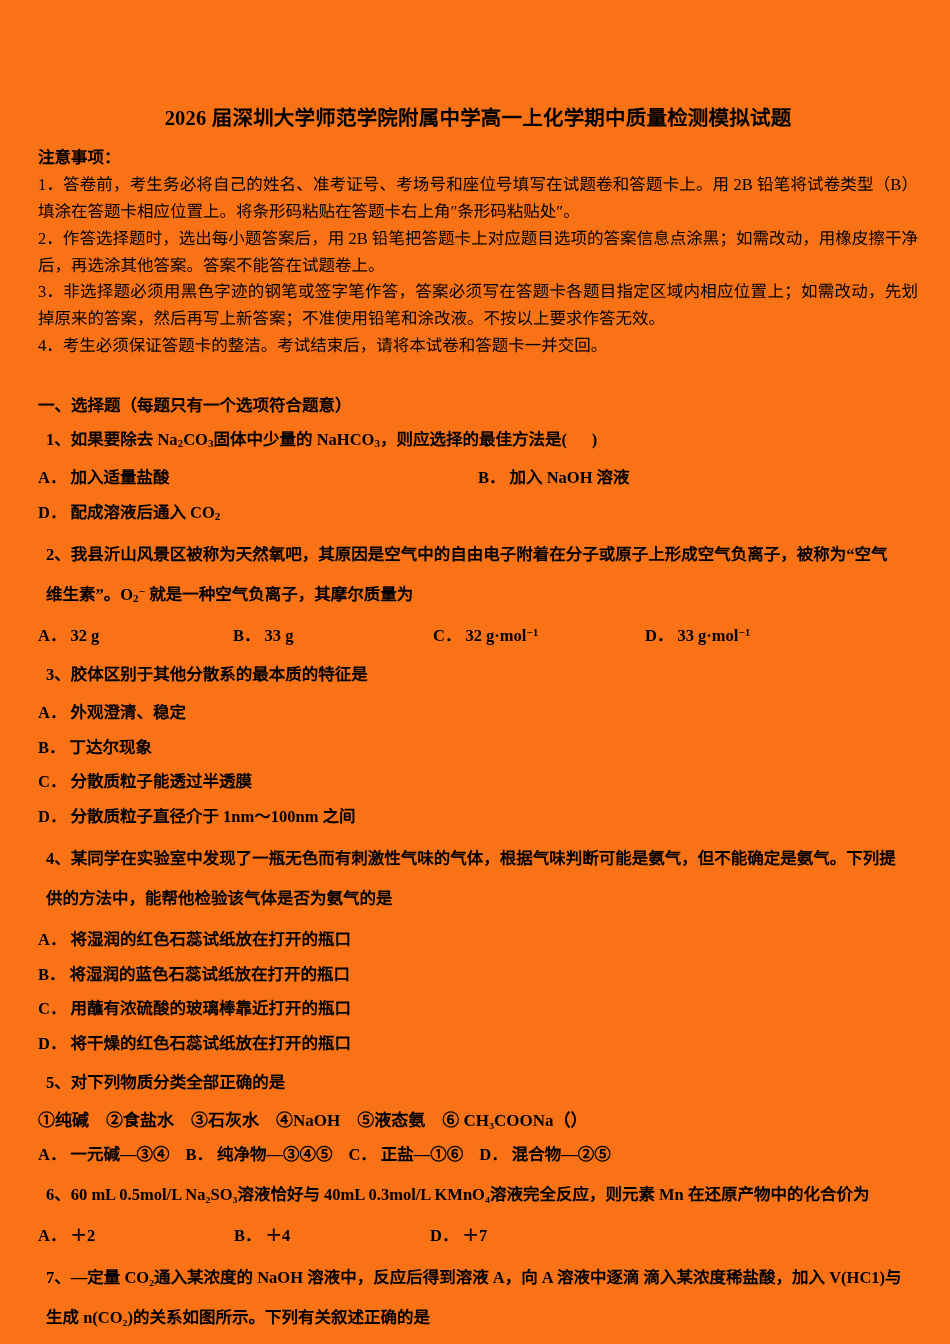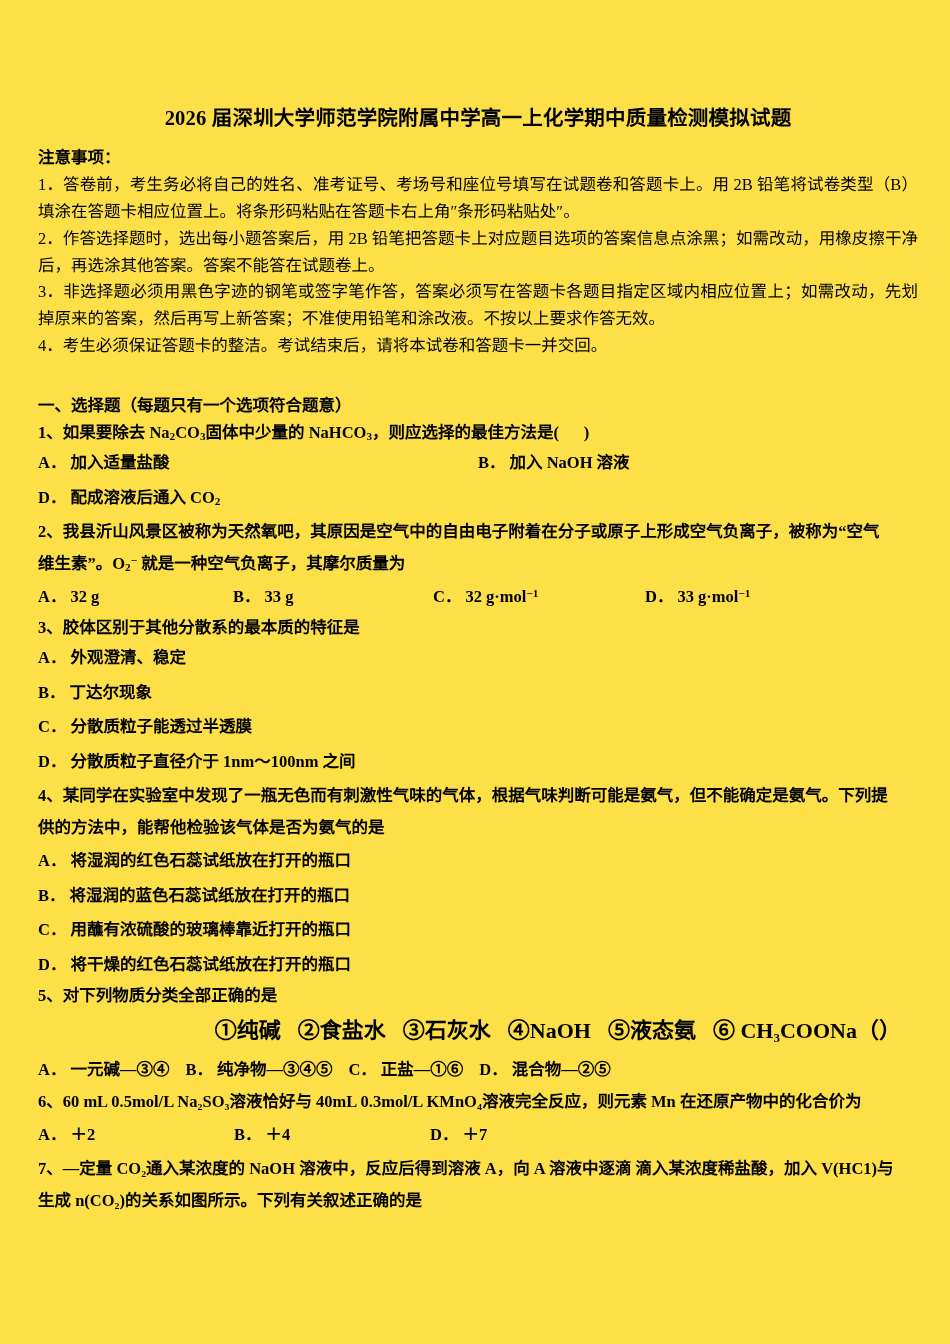--- a/index.html
+++ b/index.html
@@ -14,21 +14,21 @@
     font-family: "Liberation Serif", "DejaVu Serif", serif;
     color: #000000;
     -webkit-font-smoothing: none;
   }
   .page {
     position: relative;
     width: 950px;
     height: 1344px;
     box-sizing: border-box;
     padding: 105px 32px 0 38px;
-    background: #fde047;
+    background: #f97316;
   }
   .doc-title {
     text-align: center;
     font-size: 20.5px;
     font-weight: bold;
     letter-spacing: 0.2px;
     margin: 0 0 14px 0;
     line-height: 1.3;
   }
   .notice-heading {
@@ -51,21 +51,21 @@
   .section-title {
     font-size: 16.5px;
     font-weight: bold;
     line-height: 1.55;
     margin: 8px 0 1px 0;
   }
   .q-stem {
     font-size: 16.5px;
     font-weight: bold;
     line-height: 1.95;
-    margin: 0;
+    margin: 8px;
     text-align: justify;
     text-justify: inter-ideograph;
   }
   .q-stem.tight {
     line-height: 1.6;
   }
   .opt-row {
     display: flex;
     font-size: 16.5px;
     font-weight: bold;
@@ -86,25 +86,24 @@
   .opt-inline-row {
     font-size: 16.5px;
     font-weight: bold;
     line-height: 2.0;
     margin: 0;
     white-space: nowrap;
     font-family: Liberation Serif, serif;
   }
   .opt-inline-row .gap { display: inline-block; width: 16px; }
   .list-row {
-    font-size: 22px;
+    font-size: 17px;
     font-weight: bold;
     line-height: 2.0;
     margin: 0;
-    text-align: right;
   }
   .list-row .citem { display: inline-block; margin-right: 17px; }
   sub { font-size: 0.68em; vertical-align: -0.22em; }
   sup { font-size: 0.68em; vertical-align: 0.42em; }
 </style>
 </head>
 <body>
 
 <div class="page">
 

